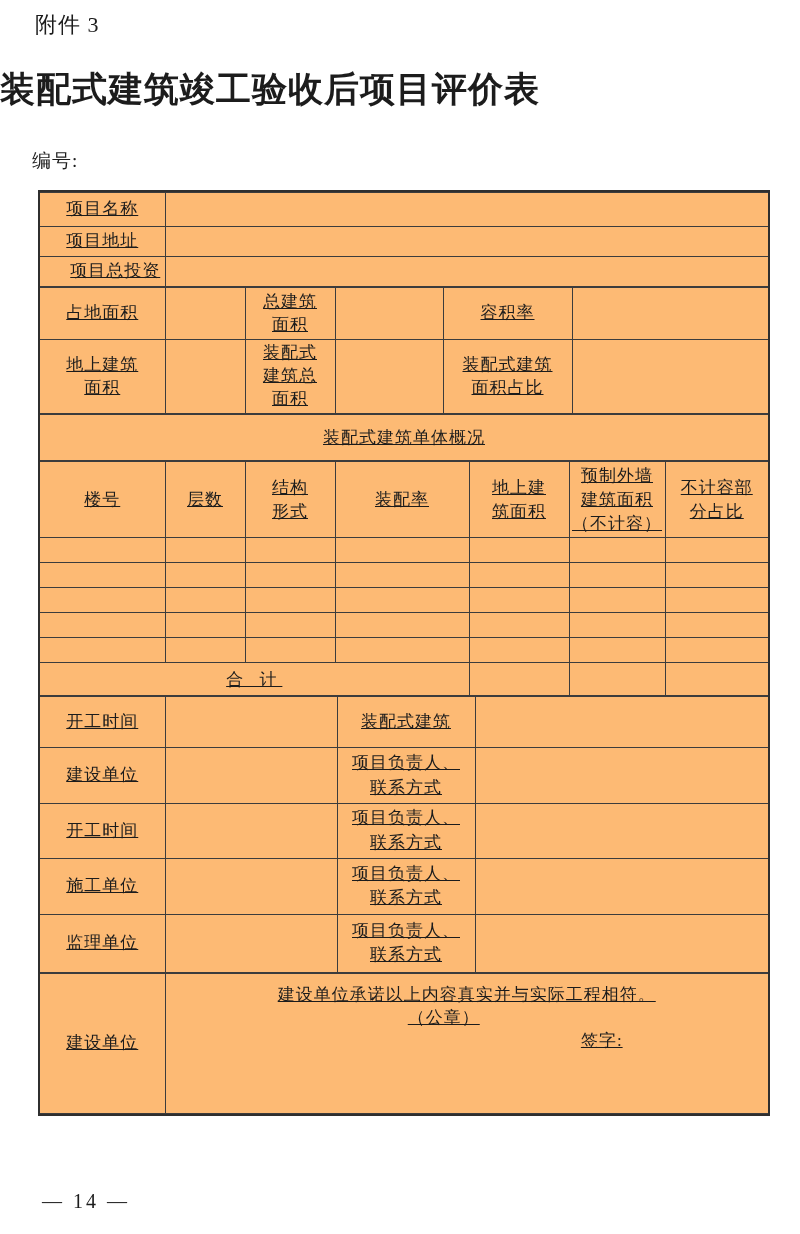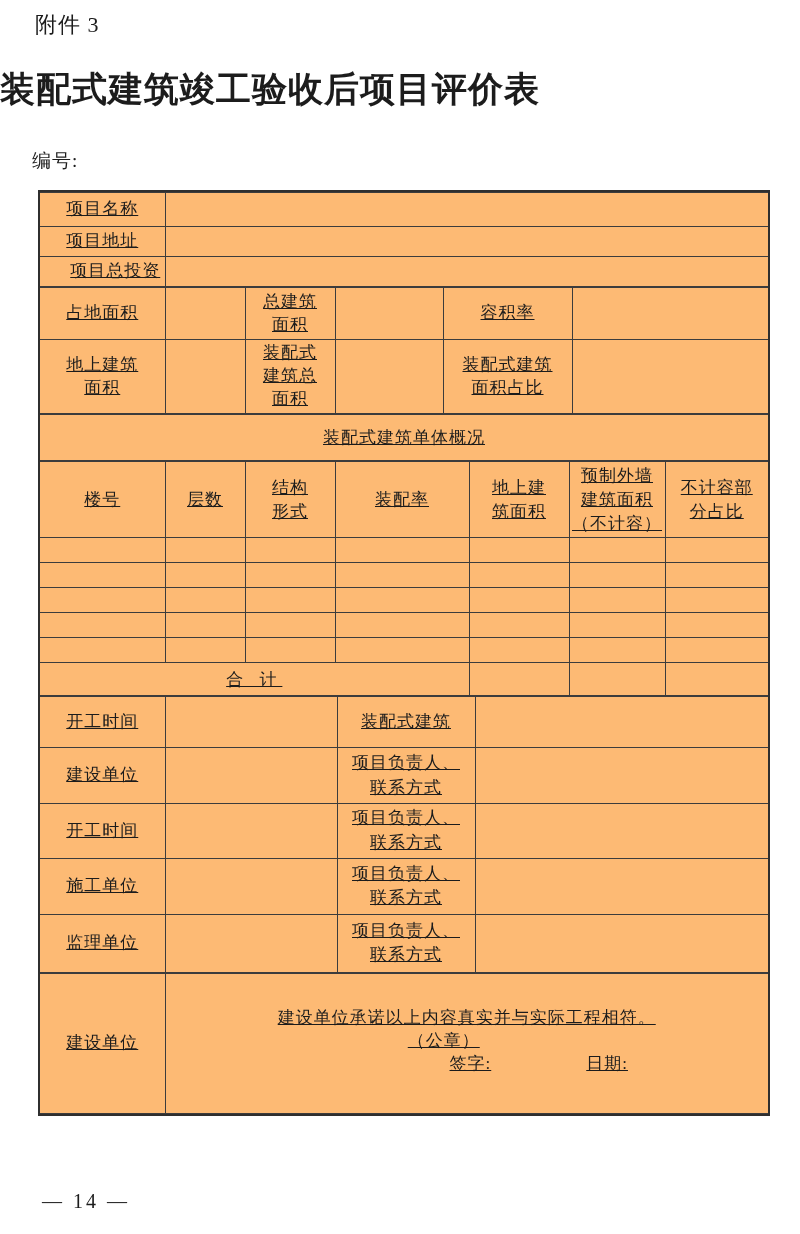--- a/index.html
+++ b/index.html
@@ -80,26 +80,26 @@
   .tE tr.u2 td { height: 56px; }
   .tE tr.u3 td { height: 58px; }
   .tF td { height: 135px; }
   .contact { white-space: pre-line; line-height: 1.45; }
   
   .pledge-cell { vertical-align: top; text-align: left; padding: 0; }
   .pledge {
     height: 135px;
     display: flex;
     flex-direction: column;
-    justify-content: center;
+    justify-content: flex-start;
     padding: 7px 12px 13px 12px;
   }
   .pledge-statement { letter-spacing: 1px; }
   .pledge-seal { align-self: center; margin-right: 46px; letter-spacing: 1px; }
-  .pledge-sign-row { display: flex; margin-left: 47%; gap: 95px; letter-spacing: 1px; }
+  .pledge-sign-row { display: flex; margin-left: 47%; gap: 95px; letter-spacing: 1px; flex-direction: column; }
   .page-number {
     position: absolute;
     left: 42px; top: 1190px;
     font-size: 20px;
     letter-spacing: 3px;
   }
 </style>
 </head>
 <body>
 

